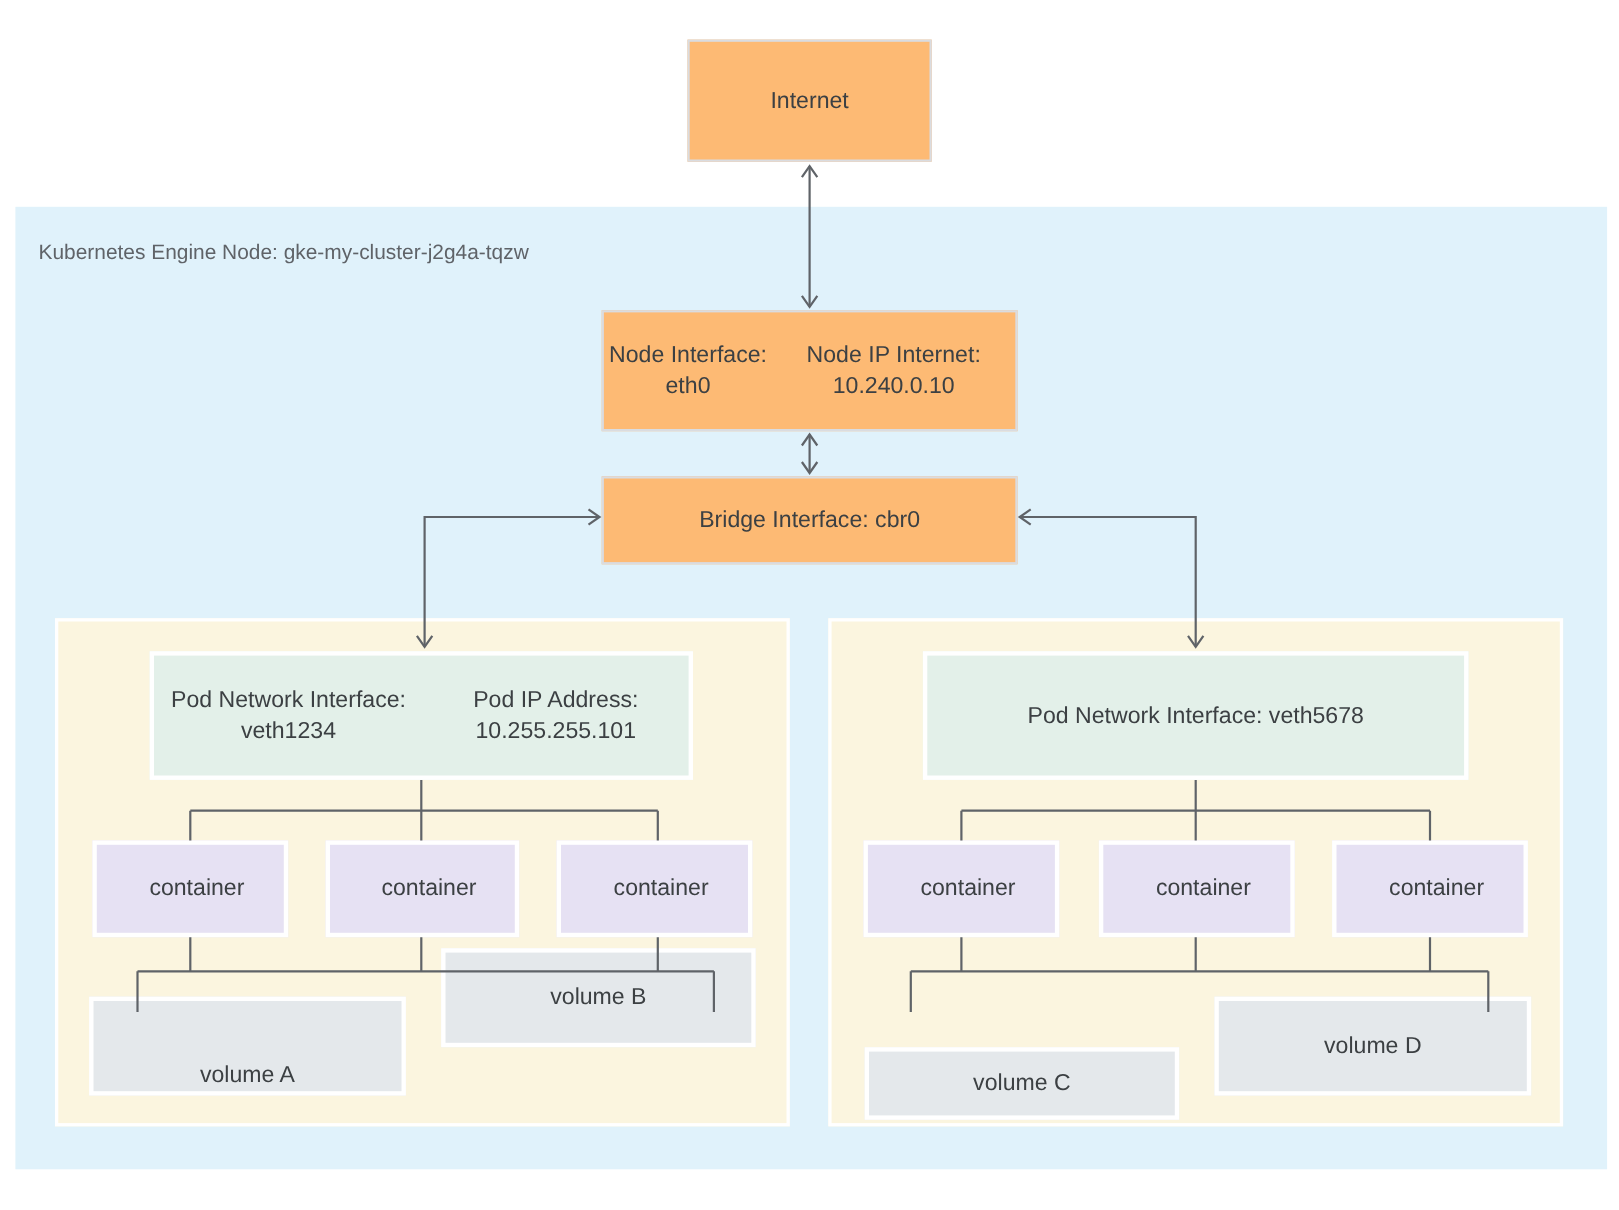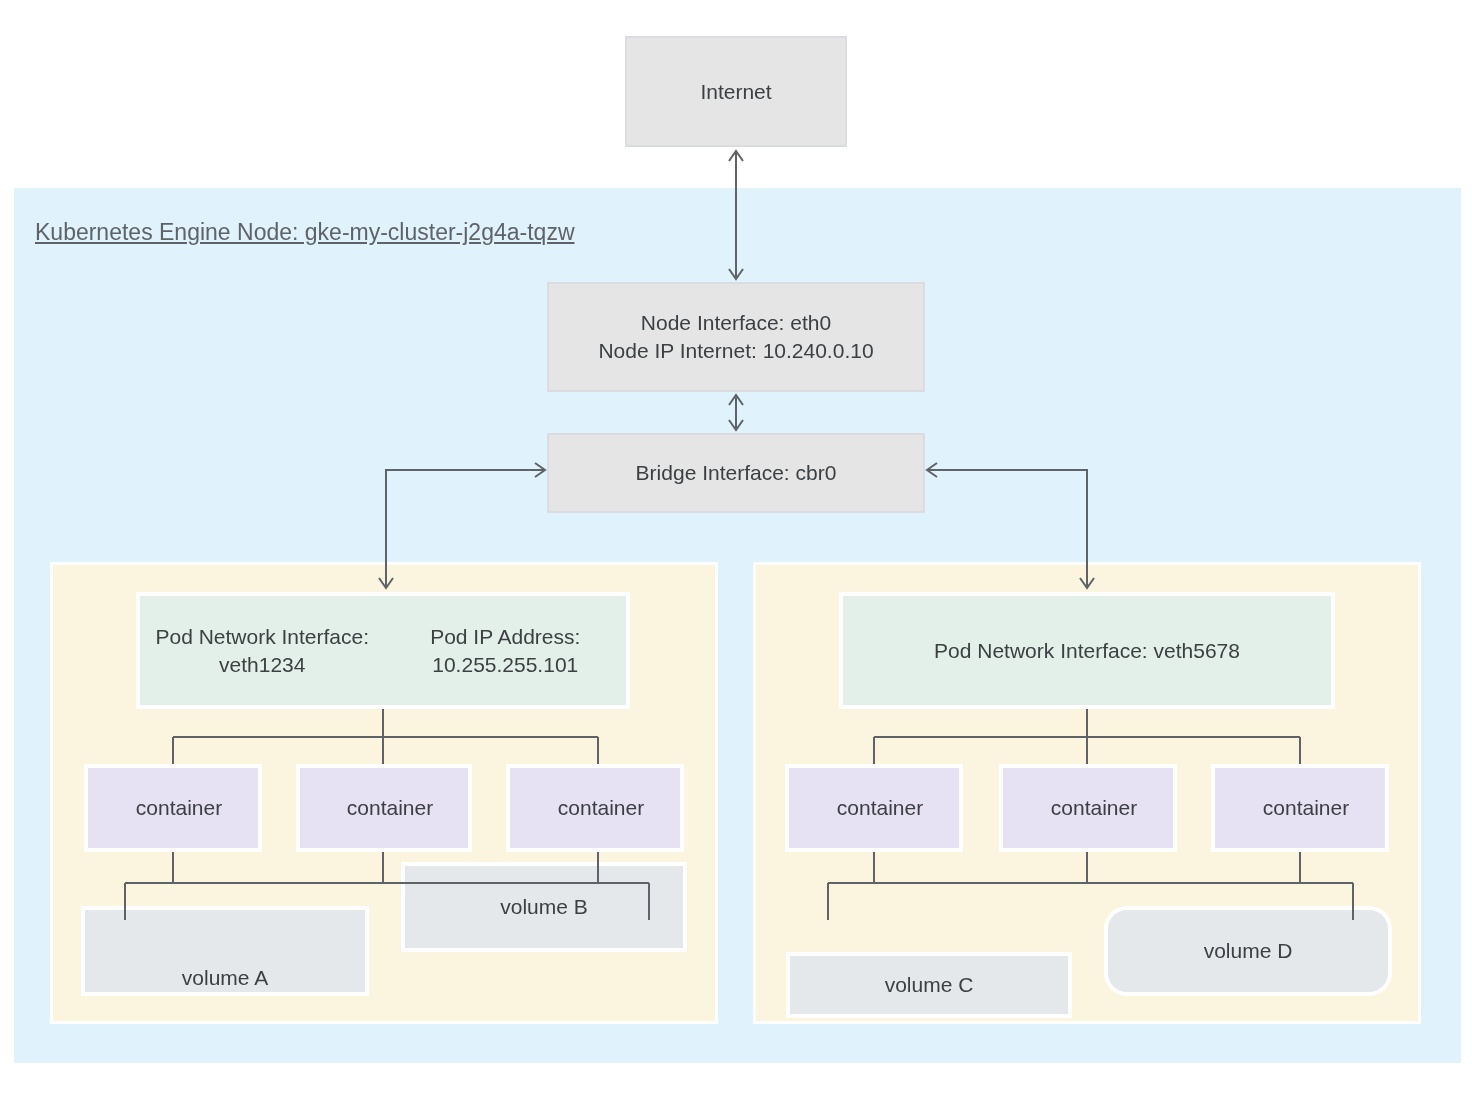--- a/index.html
+++ b/index.html
@@ -2,26 +2,26 @@
 <html style="--node-bg: #E0F2FB; --pod-bg: #FBF5DF; --interface-bg: #E3F0E9; --container-bg: #E6E1F3; --volume-bg: #E4E8EB; --white-box-border: #DADCE0; --connector: #5F6368; --text: #3C4043; --label: #5F6368;"><head>
 <meta charset="utf-8">
 <style>
   html,body{margin:0;padding:0;background:#ffffff;}
   body{font-family:"Liberation Sans","DejaVu Sans",sans-serif;color:var(--text,#3C4043);}
   .canvas{position:relative;width:1472px;height:1100px;background:#ffffff;overflow:hidden;}
 
   .box{position:absolute;box-sizing:border-box;display:flex;align-items:center;justify-content:center;
        text-align:center;font-size:21px;line-height:28px;color:var(--text,#3C4043);}
 
-  .plain-box{background:#e5e5e5;border:2px solid var(--white-box-border,#DADCE0);}
+  .plain-box{background:#fdba74;border:2px solid var(--white-box-border,#DADCE0);}
 
   .node-bg{position:absolute;left:14px;top:188px;width:1447px;height:875px;
            background:var(--node-bg,#E0F2FB);}
-  .node-label{position:absolute;left:35px;top:219px;font-size:23px;
-              color:var(--label,#5F6368);white-space:nowrap;text-decoration:underline;}
+  .node-label{position:absolute;left:35px;top:219px;font-size:19px;
+              color:var(--label,#5F6368);white-space:nowrap;}
 
   .pod{position:absolute;box-sizing:border-box;top:562px;width:668px;height:462px;
        background:var(--pod-bg,#FBF5DF);border:3px solid #ffffff;}
 
   .iface{background:var(--interface-bg,#E3F0E9);border:4px solid #ffffff;}
   .container-box{background:var(--container-bg,#E6E1F3);border:4px solid #ffffff;padding-left:12px;}
   .volume-box{background:var(--volume-bg,#E4E8EB);border:4px solid #ffffff;}
 
   svg.wires{position:absolute;left:0;top:0;pointer-events:none;}
   svg.wires path{stroke:var(--connector,#5F6368);stroke-width:2;fill:none;}
@@ -31,21 +31,21 @@
 
 <div class="canvas">
 
   <div class="node-bg"></div>
   <div class="node-label">Kubernetes Engine Node: gke-my-cluster-j2g4a-tqzw</div>
 
   <div class="box plain-box" style="left:625px;top:36px;width:222px;height:111px;">
     <span>Internet</span>
   </div>
 
-  <div class="box plain-box" style="left:547px;top:282px;width:378px;height:110px;flex-direction:column;">
+  <div class="box plain-box" style="left:547px;top:282px;width:378px;height:110px;flex-direction:row;">
     <span>Node Interface: eth0</span>
     <span>Node IP Internet: 10.240.0.10</span>
   </div>
 
   <div class="box plain-box" style="left:547px;top:433px;width:378px;height:80px;justify-content:center;">
     <span>Bridge Interface: cbr0</span>
   </div>
 
   <div class="pod" style="left:50px;"></div>
   <div class="box iface" style="left:136px;top:592px;width:494px;height:117px;flex-direction:row;">
@@ -77,21 +77,21 @@
   </div>
   <div class="box container-box" style="left:999px;top:764px;width:178px;height:88px;">
     <span>container</span>
   </div>
   <div class="box container-box" style="left:1211px;top:764px;width:178px;height:88px;">
     <span>container</span>
   </div>
   <div class="box volume-box" style="left:786px;top:952px;width:286px;height:66px;">
     <span>volume C</span>
   </div>
-  <div class="box volume-box" style="left:1104px;top:906px;width:288px;height:90px;border-radius:23px;">
+  <div class="box volume-box" style="left:1104px;top:906px;width:288px;height:90px;">
     <span>volume D</span>
   </div>
 
   <svg class="wires" width="1472" height="1100" viewBox="0 0 1472 1100">
 
     <g>
       <path d="M736,151 V279"></path>
       <path d="M729,161 L736,151 L743,161"></path>
       <path d="M729,269 L736,279 L743,269"></path>
     </g>

